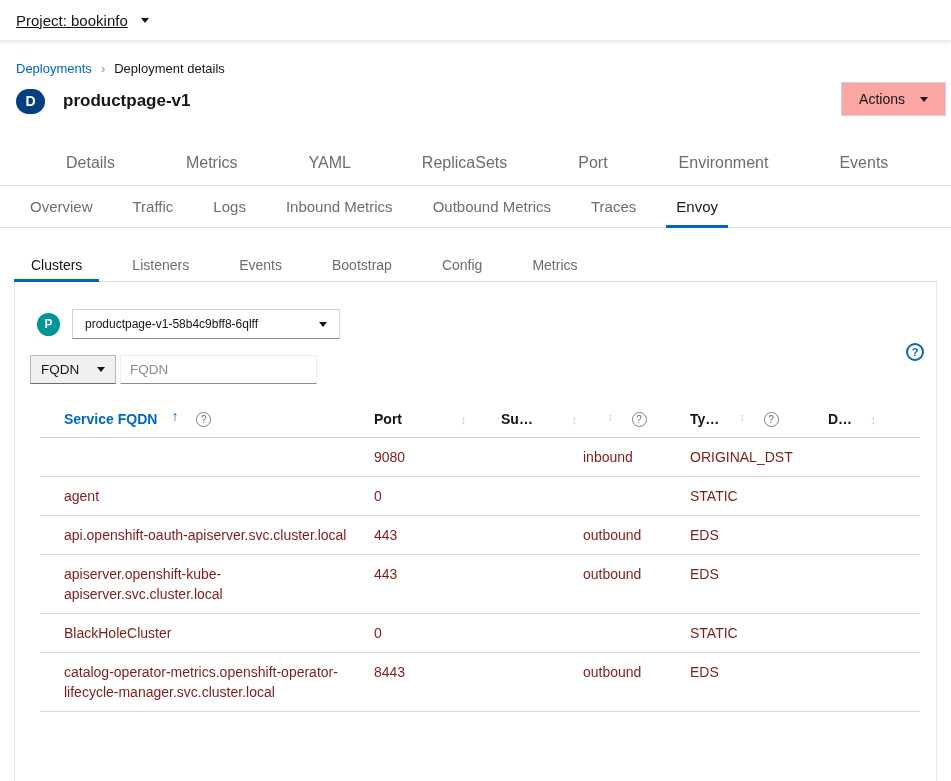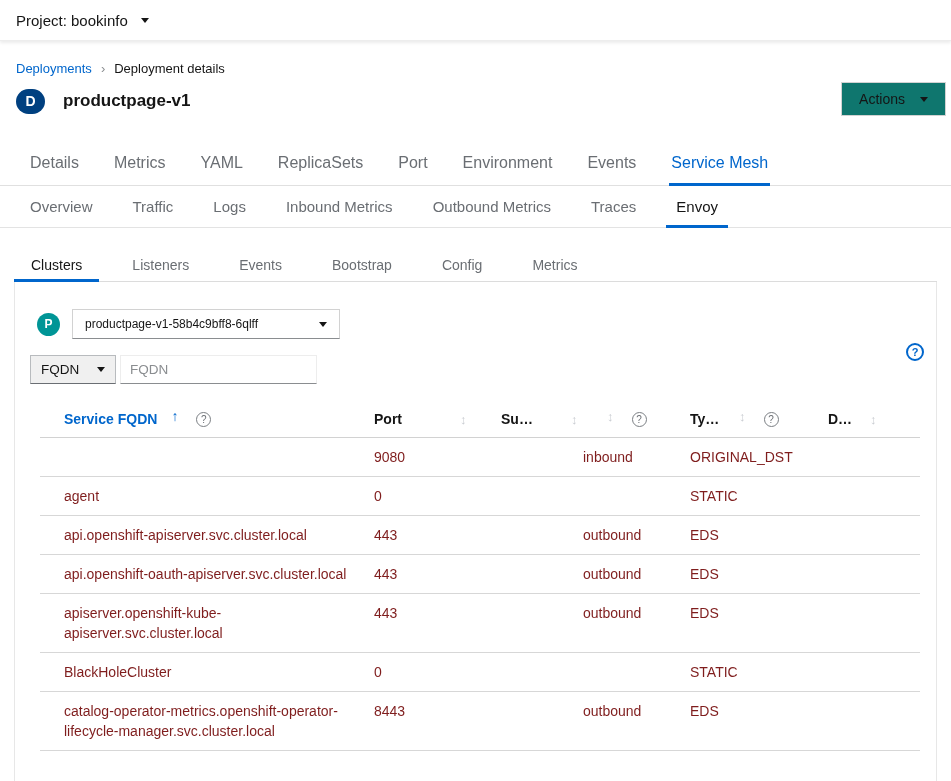--- a/index.html
+++ b/index.html
@@ -3,44 +3,44 @@
 <meta charset="utf-8">
 <style>
   * { box-sizing: border-box; }
   html,body { margin:0; padding:0; background:#fff; }
   body { font-family:"Liberation Sans", sans-serif; color:#151515; }
   .screen { position:relative; width:951px; height:781px; overflow:hidden; background:#fff; }
 
   
   .topbar { height:41px; border-bottom:1px solid #ededed; box-shadow:0 2px 3px rgba(0,0,0,.08);
             display:flex; align-items:center; padding:0 16px; position:relative; z-index:3; background:#fff; }
-  .project-select { display:flex; align-items:center; gap:13px; font-size:15px; cursor:pointer; }
+  .project-select { display:flex; align-items:center; gap:13px; font-size:15px; cursor:pointer;text-decoration:underline; }
   .caret { width:0; height:0; border-left:4px solid transparent; border-right:4px solid transparent;
            border-top:5px solid #151515; display:inline-block; }
 
   
   .page-head { height:99px; padding:20px 16px 0; position:relative; }
   .breadcrumb { display:flex; align-items:center; gap:9px; font-size:13px; }
   .breadcrumb a { color:#0066cc; text-decoration:none; cursor:pointer; }
   .bc-sep { color:#8a8d90; font-size:13px; line-height:1; }
   .bc-current { color:#151515; }
   .title-row { display:flex; align-items:center; gap:10px; margin-top:7px; }
   .badge-d { width:29px; height:25px; border-radius:13px; background:#004080; color:#fff;
              font-weight:bold; font-size:14px; display:flex; align-items:center; justify-content:center; flex:0 0 auto; }
   .page-title { margin:8px; font-size:17px; font-weight:600; }
-  .actions-btn { position:absolute; top:41px; right:5px; height:34px; padding:0 17px; background:#0f766e;
+  .actions-btn { position:absolute; top:41px; right:5px; height:34px; padding:0 17px; background:#fca5a5;
                  border:1px solid #d2d2d2; font-family:inherit; font-size:14px; color:#151515;
                  display:flex; align-items:center; gap:15px; cursor:pointer; }
 
   
   .tabs { display:flex; align-items:stretch; position:relative; }
   .tab { display:flex; align-items:center; position:relative; color:#6a6e73; cursor:pointer; white-space:nowrap; }
   .tab.active::after { content:""; position:absolute; left:0; right:0; bottom:-1px; height:3px; background:#0066cc; }
   .main-tabs { height:46px; border-bottom:1px solid #e0e0e0; padding-left:28px; gap:31px; }
-  .main-tabs .tab { font-size:16px; padding:0 2px; }
+  .main-tabs .tab { font-size:16px; padding:0 2px;margin-left:36px; }
   .main-tabs .tab.active { color:#0066cc; }
   .mesh-tabs { height:42px; border-bottom:1px solid #e3e3e3; padding-left:20px; gap:20px; }
   .mesh-tabs .tab { font-size:15px; padding:0 10px; }
   .mesh-tabs .tab.active { color:#151515; }
   .spacer { height:20px; }
 
   
   .envoy-wrap { margin:0 14px; }
   .envoy-tabs { height:34px; border-bottom:1px solid #dcdcdc; gap:16px; }
   .envoy-tabs .tab { font-size:14px; padding:0 17px; }
@@ -208,58 +208,50 @@
           </tr>
           <tr>
             <td class="c1">agent</td>
             <td>0</td>
             <td></td>
             <td></td>
             <td>STATIC</td>
             <td></td>
           </tr>
           <tr>
-            <td class="c1">api.openshift-apiserver.svc.cluster.local</td>
+            <td class="c1">api.openshift-oauth-apiserver.svc.cluster.local</td>
             <td>443</td>
             <td></td>
             <td>outbound</td>
             <td>EDS</td>
             <td></td>
           </tr>
           <tr>
-            <td class="c1">api.openshift-oauth-apiserver.svc.cluster.local</td>
+            <td class="c1">apiserver.openshift-kube-apiserver.svc.cluster.local</td>
             <td>443</td>
             <td></td>
             <td>outbound</td>
             <td>EDS</td>
             <td></td>
           </tr>
           <tr>
-            <td class="c1">apiserver.openshift-kube-apiserver.svc.cluster.local</td>
-            <td>443</td>
+            <td class="c1">BlackHoleCluster</td>
+            <td>0</td>
+            <td></td>
+            <td></td>
+            <td>STATIC</td>
+            <td></td>
+          </tr>
+          <tr>
+            <td class="c1">catalog-operator-metrics.openshift-operator-lifecycle-manager.svc.cluster.local</td>
+            <td>8443</td>
             <td></td>
             <td>outbound</td>
             <td>EDS</td>
             <td></td>
           </tr>
-          <tr>
-            <td class="c1">BlackHoleCluster</td>
-            <td>0</td>
-            <td></td>
-            <td></td>
-            <td>STATIC</td>
-            <td></td>
-          </tr>
-          <tr>
-            <td class="c1">catalog-operator-metrics.openshift-operator-lifecycle-manager.svc.cluster.local</td>
-            <td>8443</td>
-            <td></td>
-            <td>outbound</td>
-            <td>EDS</td>
-            <td></td>
-          </tr>
         </tbody>
       </table>
 
     </div>
   </div>
 
 </div>
 
 </body></html>

